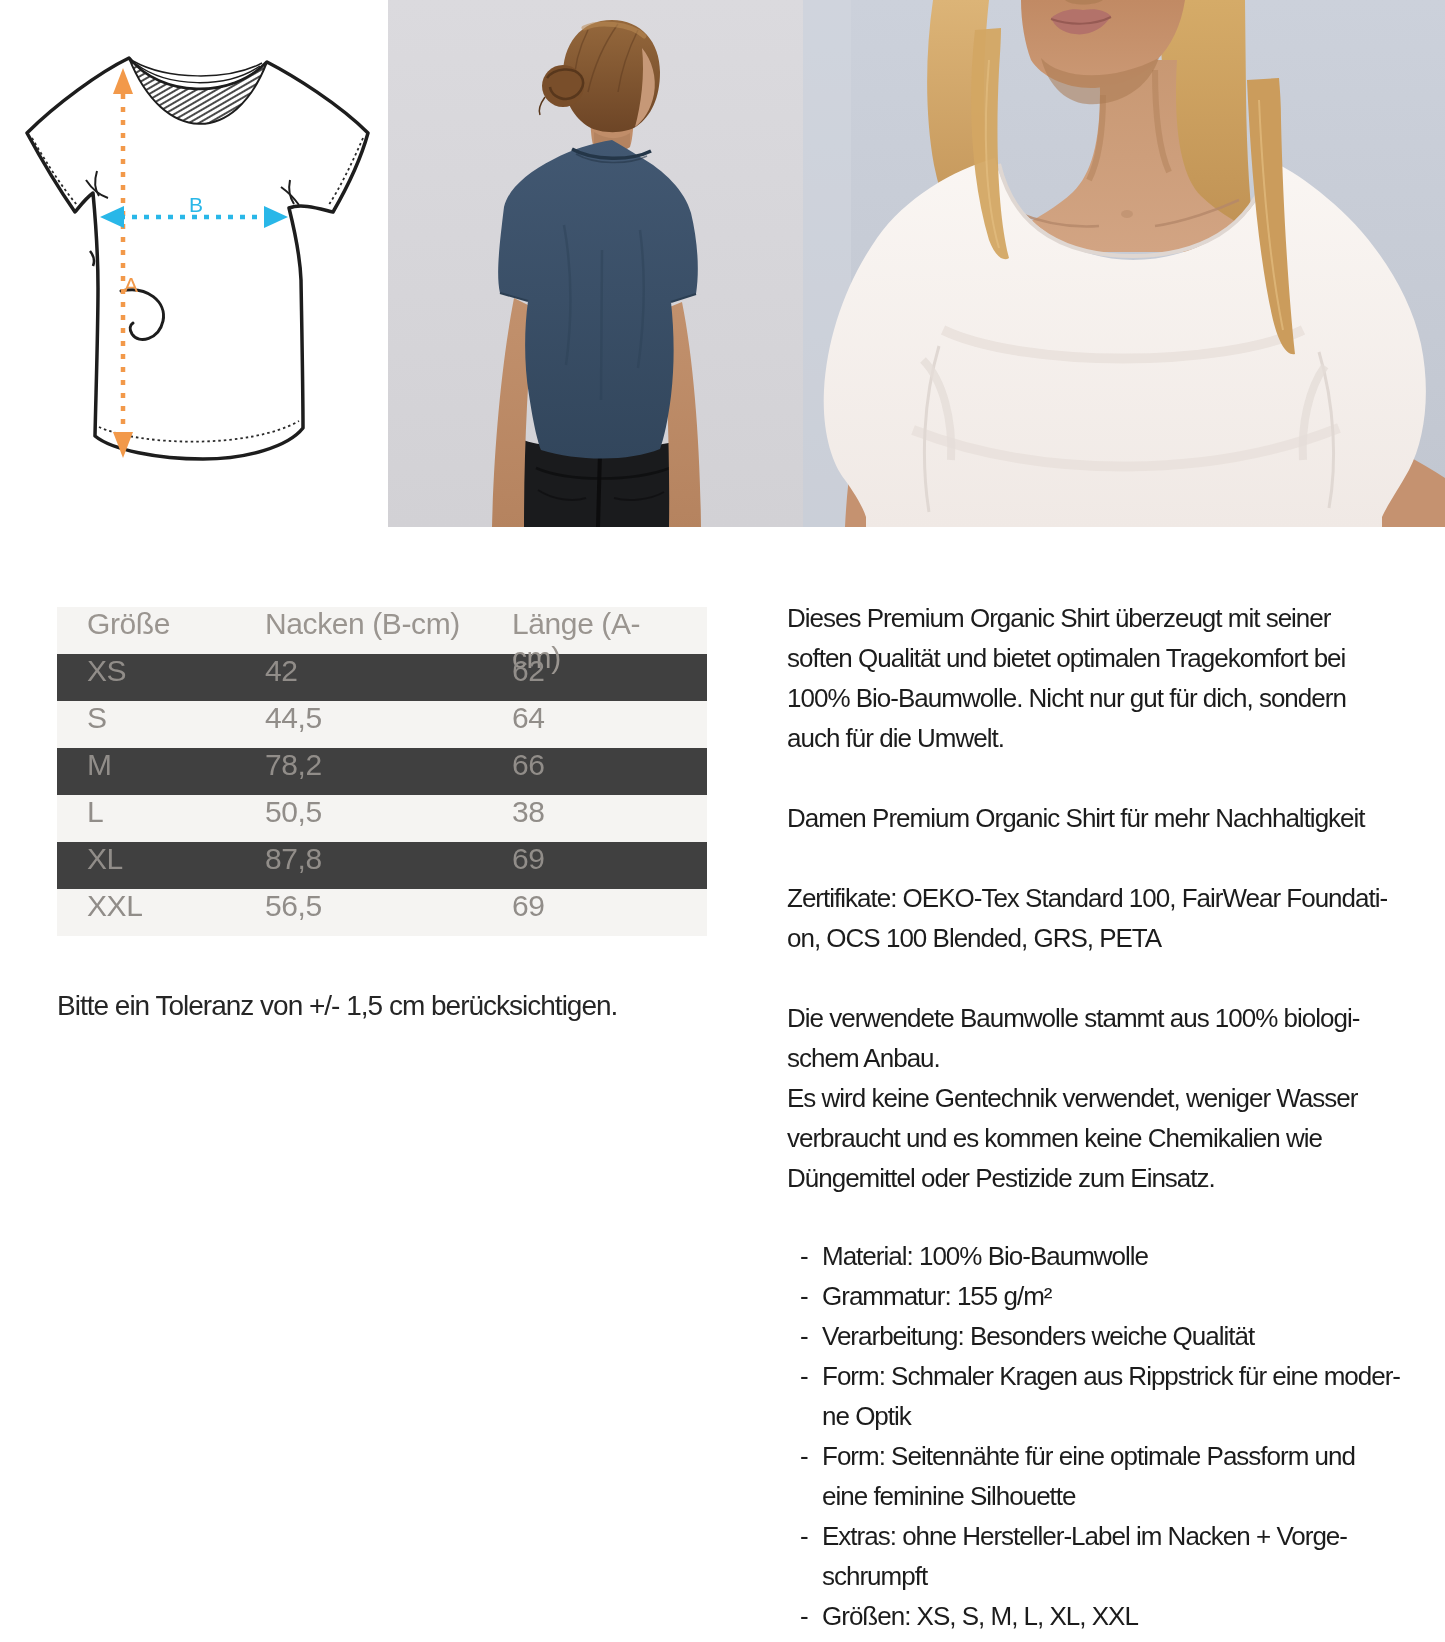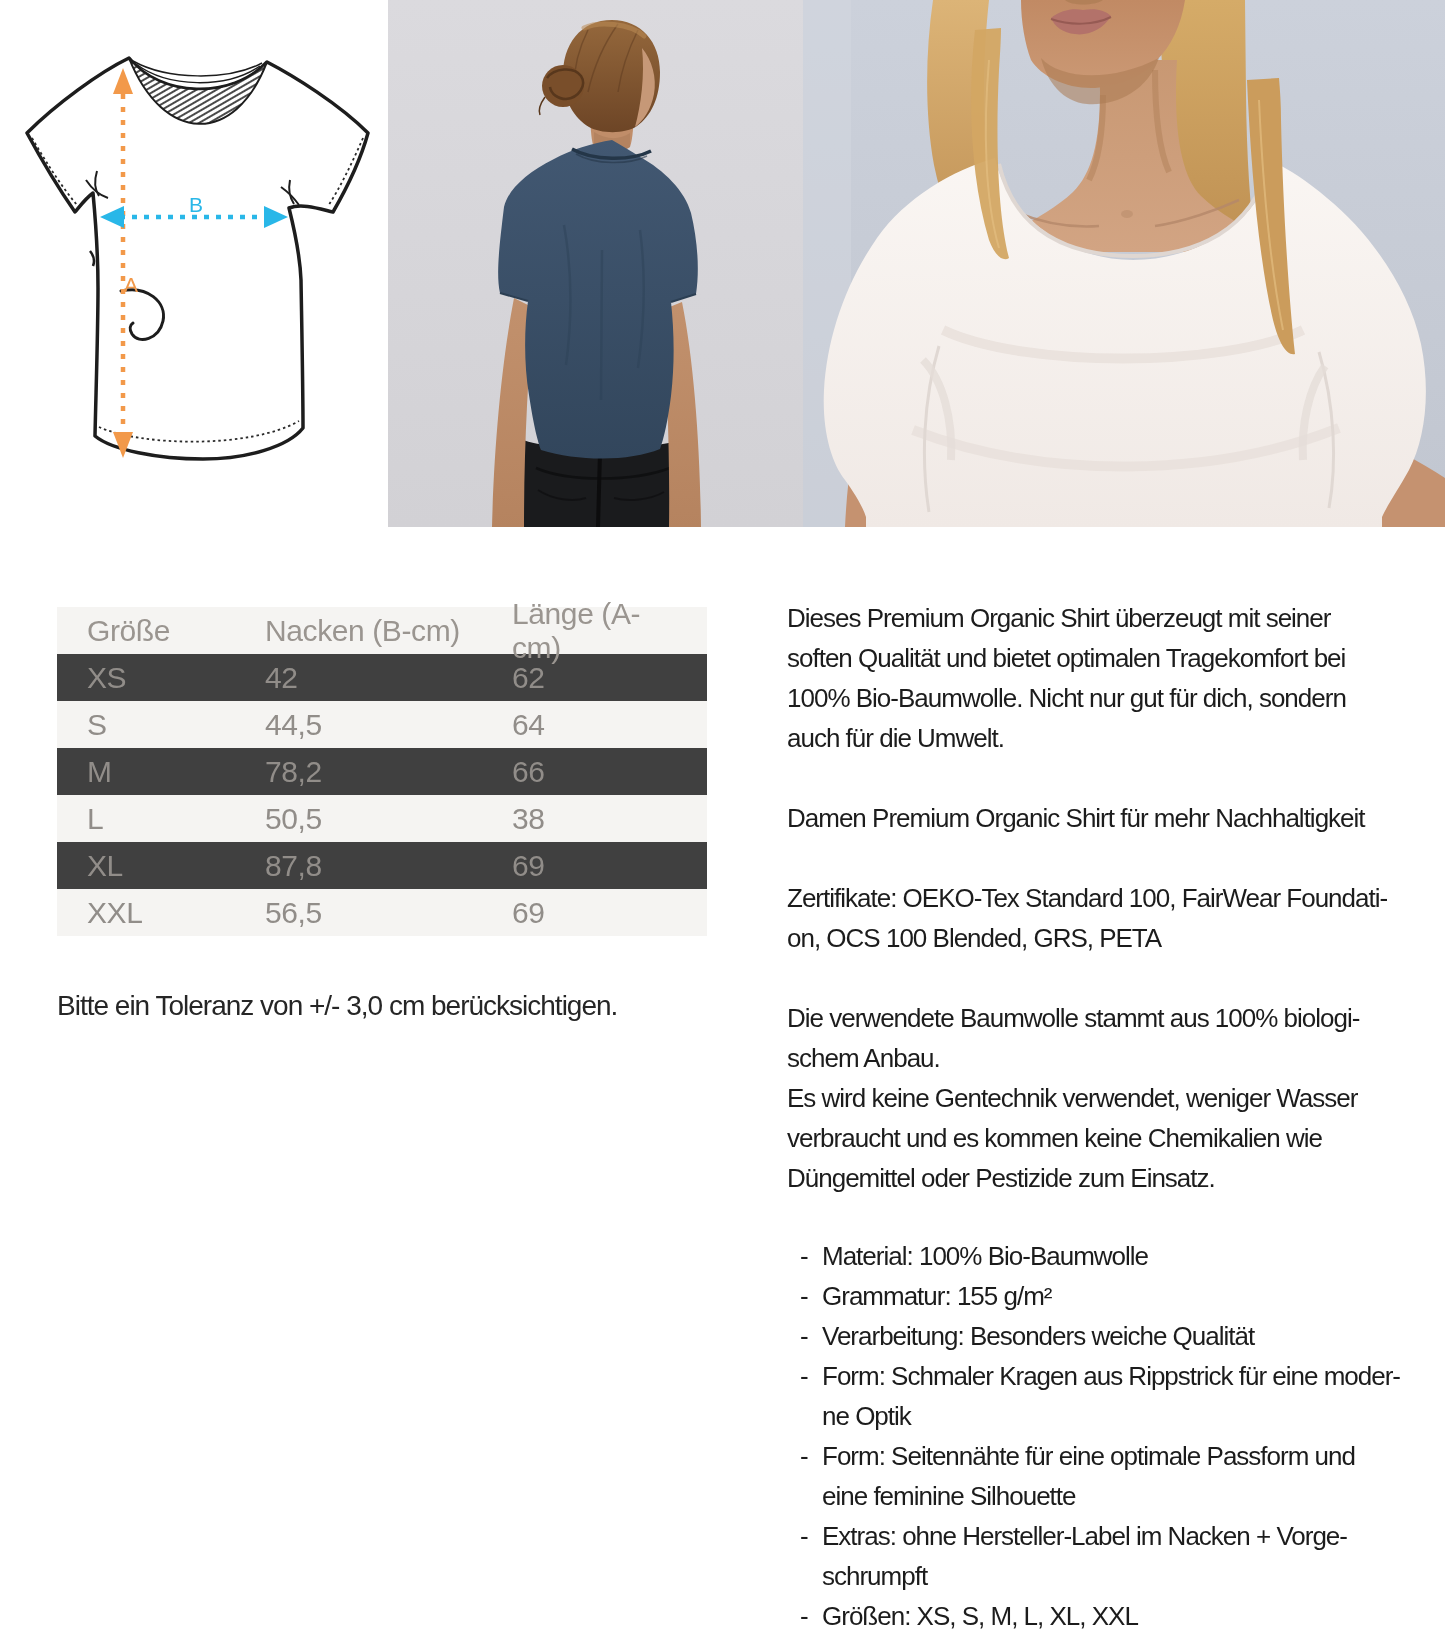--- a/index.html
+++ b/index.html
@@ -11,21 +11,21 @@
   }
   
   .img-wrap{position:absolute;top:0;height:527px;}
   #diagram-wrap{left:0;width:388px;background:#fff;}
   #photo-back-wrap{left:388px;width:415px;}
   #photo-front-wrap{left:803px;width:642px;}
   .img-wrap svg{display:block;}
 
   
   .size-table{position:absolute;left:57px;top:607px;width:650px;}
-  .t-row{display:flex;align-items:center;height:47px;font-size:30px;letter-spacing:-0.4px;color:#918d89;}
+  .t-row{display:flex;align-items:flex-start;height:47px;font-size:30px;letter-spacing:-0.4px;color:#918d89;}
   .t-row.head{background:#f5f4f2;color:#9a9590;}
   .t-row.dark{background:#404040;}
   .t-row.light{background:#f5f4f2;}
   .c1{width:208px;padding-left:30px;box-sizing:border-box;}
   .c2{width:247px;}
   .c3{width:165px;}
 
   
   .tolerance{position:absolute;left:57px;top:990px;font-size:28px;letter-spacing:-1px;color:#262626;white-space:nowrap;}
 
@@ -295,21 +295,21 @@
         <div class="c3">69</div>
       </div>
       <div class="t-row light">
         <div class="c1">XXL</div>
         <div class="c2">56,5</div>
         <div class="c3">69</div>
       </div>
     </div>
 </div>
 
-<div class="tolerance">Bitte ein Toleranz von +/- 3,0 cm berücksichtigen.</div>
+<div class="tolerance">Bitte ein Toleranz von +/- 1,5 cm berücksichtigen.</div>
 
 <div class="desc">
   <div id="desc-blocks">
       <div class="block">
         <div class="line">Dieses Premium Organic Shirt überzeugt mit seiner</div>
         <div class="line">soften Qualität und bietet optimalen Tragekomfort bei</div>
         <div class="line">100% Bio-Baumwolle. Nicht nur gut für dich, sondern</div>
         <div class="line">auch für die Umwelt.</div>
       </div>
       <div class="block gap">

